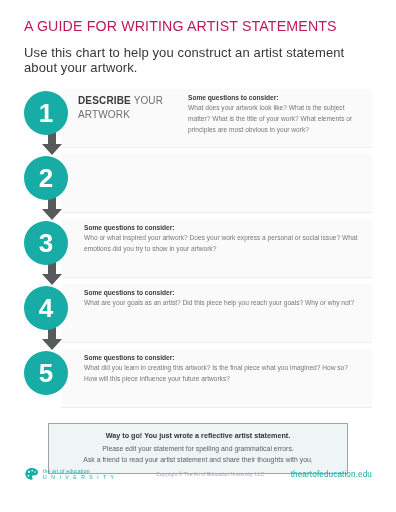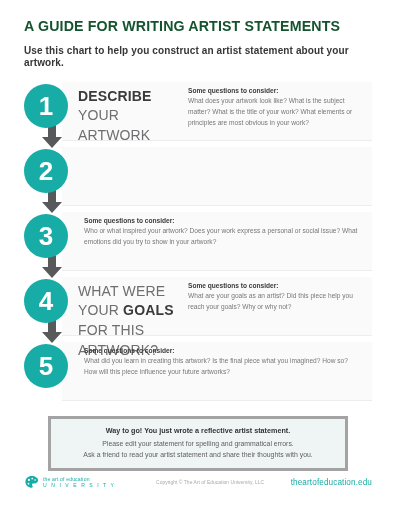--- a/index.html
+++ b/index.html
@@ -21,32 +21,32 @@
     height: 512px;
     box-sizing: border-box;
     padding: 0 24px;
   }
 
   
   .header {
     padding-top: 19px;
   }
   .title {
-    color: #14532d;
+    color: #be185d;
     font-size: 14.2px;
-    font-weight: bold;
+    font-weight: normal;
     letter-spacing: 0.15px;
     line-height: 1.1;
     margin: 0;
     white-space: nowrap;
   }
   .subtitle {
     color: #363636;
-    font-size: 10px;
-    font-weight: bold;
+    font-size: 13px;
+    font-weight: normal;
     letter-spacing: 0.12px;
     margin: 10px 0 0 0;
     line-height: 1.2;
   }
 
   
   .steps {
     position: relative;
     margin-top: 11px;
   }
@@ -95,21 +95,21 @@
     z-index: 3;
     display: flex;
     flex: 1 1 auto;
     padding-left: 10px;
     padding-top: 7px;
   }
   .step-heading {
     width: 104px;
     flex: 0 0 104px;
     color: #6d6e70;
-    font-size: 14px;
+    font-size: 10px;
     line-height: 1.42;
     letter-spacing: 0.15px;
     text-transform: uppercase;
   }
   .step-heading b {
     color: #3a3a3c;
     font-weight: bold;
   }
   .step-q {
     flex: 1 1 auto;
@@ -128,21 +128,21 @@
     font-size: 6.6px;
     line-height: 1.62;
     margin: 0;
   }
 
   
   .callout {
     position: relative;
     margin: 11px 24px 0 24px;
     background: #eff4f5;
-    border: 3px solid #a3a3a3;
+    border: 1px solid #a3a3a3;
     padding: 7px 8px 8px 8px;
     text-align: center;
   }
   .callout-title {
     color: #333335;
     font-size: 7.2px;
     font-weight: bold;
     margin: 0 0 2px 0;
     line-height: 1.4;
   }
@@ -151,21 +151,21 @@
     font-size: 6.9px;
     line-height: 1.6;
     margin: 0;
   }
 
   
   .footer {
     position: absolute;
     left: 24px;
     right: 24px;
-    bottom: 22px;
+    bottom: 30px;
     display: flex;
     align-items: center;
   }
   .brand {
     display: flex;
     align-items: center;
     flex: 0 0 auto;
   }
   .brand-mark {
     width: 15px;
@@ -257,25 +257,20 @@
       </div>
     </div>
 
     <div class="step">
       <div class="step-card"></div>
       <svg class="connector" viewBox="0 0 22 26">
         <path d="M7 0 H15 V15 H21 L11 26 L1 15 H7 Z" fill="#58595B"></path>
       </svg>
       <div class="badge">4</div>
       <div class="step-body">
-        <div class="step-heading">
-          <span>WHAT WERE YOUR</span> 
-          <b>GOALS</b> 
-          <span>FOR THIS ARTWORK?</span> 
-        </div>
         <div class="step-q">
           <p class="q-label">Some questions to consider:</p>
           <p class="q-text">What are your goals as an artist? Did this piece help you reach your goals? Why or why not?</p>
         </div>
       </div>
     </div>
 
     <div class="step">
       <div class="step-card"></div>
       <div class="badge">5</div>

